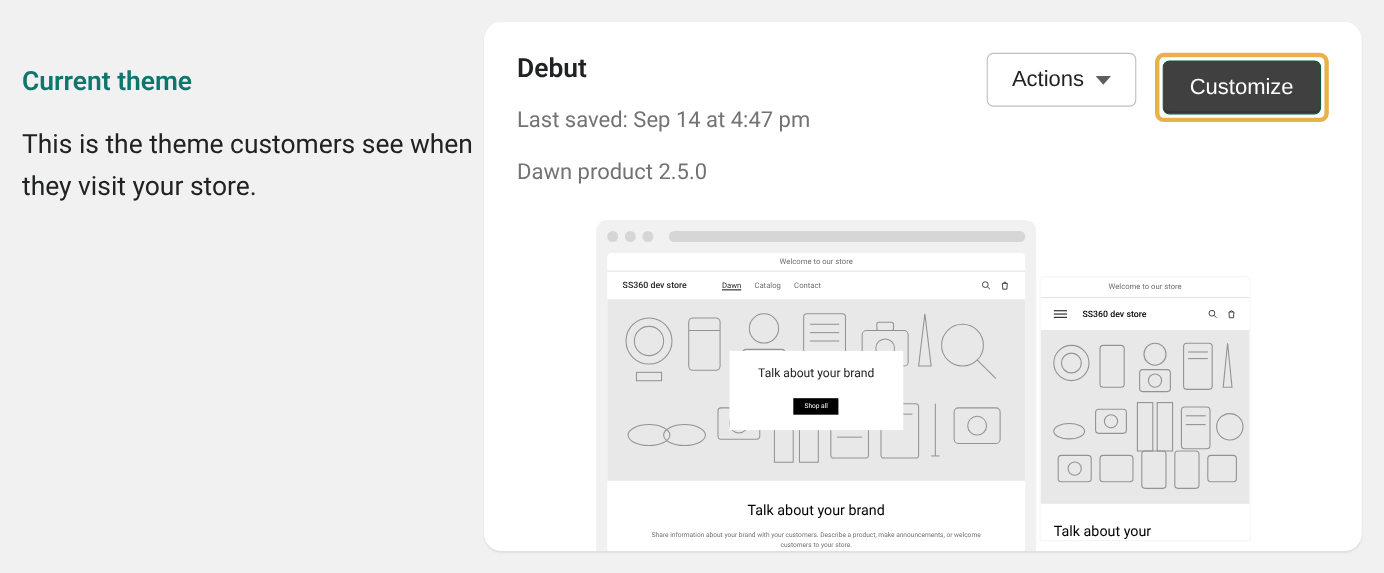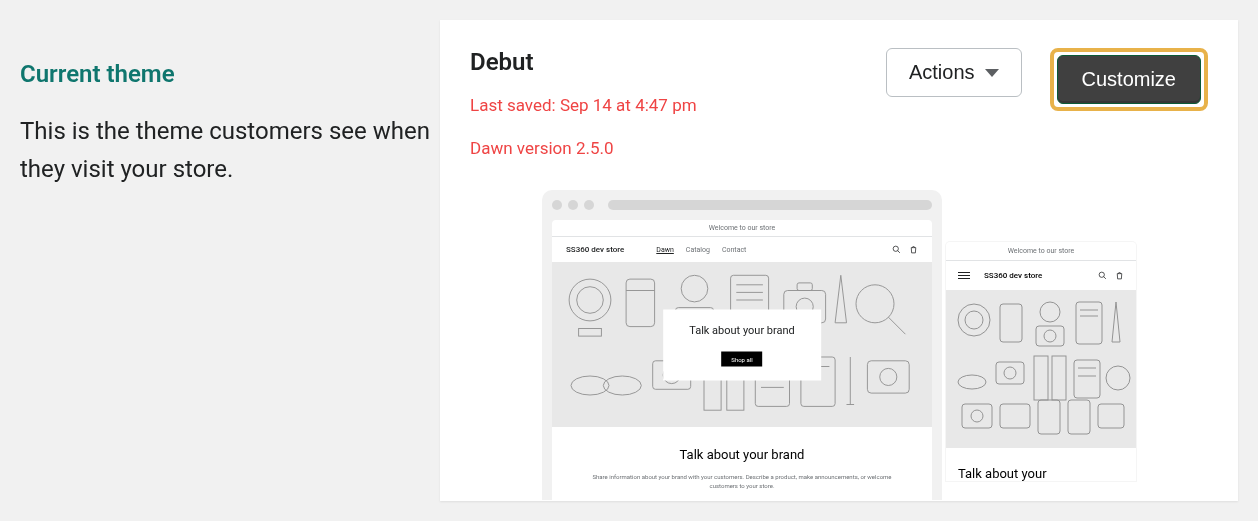--- a/index.html
+++ b/index.html
@@ -27,47 +27,47 @@
       margin-bottom: 24px;
     }
     .left-panel p {
       font-size: 24px;
       color: #202223;
       line-height: 1.6;
     }
     .theme-card {
       flex: 1;
       background: #ffffff;
-      border-radius: 0;
+      border-radius: 16px;
       box-shadow: 0 1px 2px rgba(0,0,0,0.08);
       padding: 28px 30px 0 30px;
       position: relative;
       overflow: hidden;
     }
     .theme-header {
       display: flex;
       justify-content: space-between;
       align-items: flex-start;
       margin-bottom: 28px;
     }
     .theme-info h3 {
       font-size: 24px;
       font-weight: 600;
       color: #202223;
       margin-bottom: 6px;
     }
     .meta {
-      font-size: 17px;
-      color: #ef4444;
+      font-size: 20px;
+      color: #737373;
       line-height: 1.6;
       margin-top: 16px;
     }
     .buttons {
       display: flex;
-      gap: 28px;
+      gap: 17px;
       align-items: flex-start;
     }
     .btn-actions {
       display: flex;
       align-items: center;
       gap: 10px;
       background: #ffffff;
       border: 1px solid #babfc3;
       border-radius: 6px;
       padding: 12px 22px;
@@ -276,21 +276,21 @@
 <div class="left-panel">
   <h2>Current theme</h2>
   <p>This is the theme customers see when they visit your store.</p>
 </div>
 
 <div class="theme-card">
   <div class="theme-header">
     <div class="theme-info">
       <h3>Debut</h3>
       <div class="meta">Last saved: Sep 14 at 4:47 pm</div>
-      <div class="meta">Dawn version 2.5.0</div>
+      <div class="meta">Dawn product 2.5.0</div>
     </div>
     <div class="buttons">
       <button class="btn-actions">
         <span>Actions</span>
         <span class="caret"></span>
       </button>
       <div class="customize-wrap">
         <button class="btn-customize">Customize</button>
       </div>
     </div>

